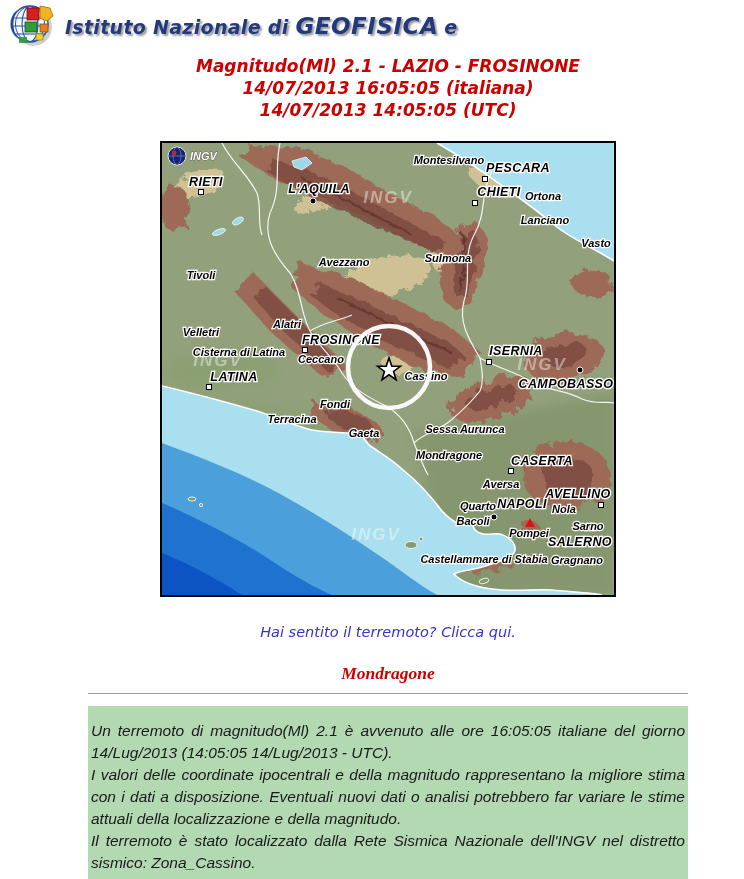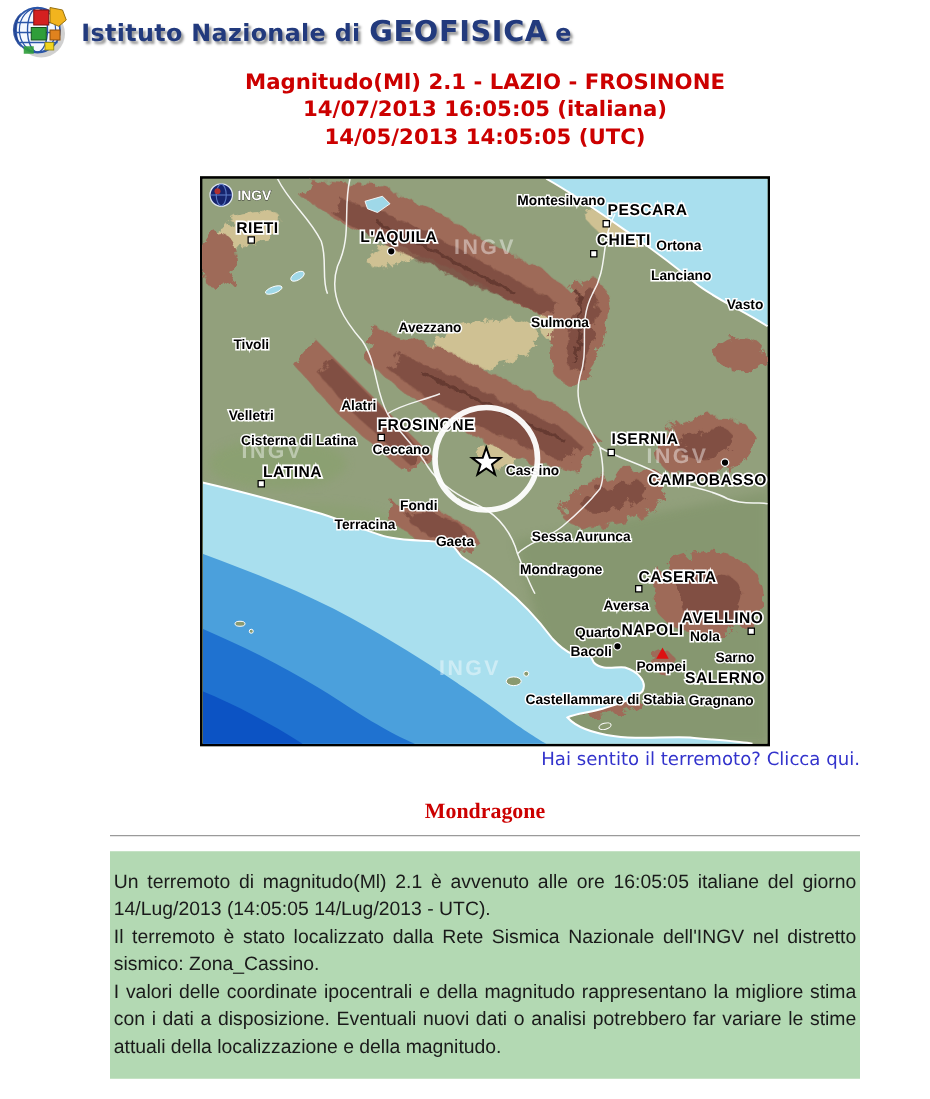--- a/index.html
+++ b/index.html
@@ -1,21 +1,21 @@
 <!DOCTYPE html>
 <html style="--title-red: #cc0000; --link-blue: #3333cc; --notice-green: #b3d9b3; --brand-navy: #223a7d;"><head>
 <meta charset="utf-8">
 <style>
   :root{
     --title-red:#cc0000; --link-blue:#3333cc; --notice-green:#b3d9b3; --brand-navy:#223a7d;
   }
   *{margin:0;padding:0;box-sizing:border-box;}
   html,body{background:#fff;}
   body{width:744px;height:879px;overflow:hidden;font-family:"DejaVu Sans",sans-serif;}
-  .page{width:744px;height:808px;position:relative;}
+  .page{width:744px;height:808px;position:relative;font-style:italic;}
   
   .site-header{display:flex;align-items:center;height:52px;padding-left:7px;overflow:hidden;white-space:nowrap;}
   .brand{display:flex;align-items:baseline;margin-left:6px;color:var(--brand-navy,#223a7d);
          text-shadow:2px 2px 2px #9a9a9a;}
   .brand-small{font-size:19px;font-weight:bold;letter-spacing:.3px;}
   .brand-big{font-size:23px;font-weight:bold;letter-spacing:.5px;margin-left:7px;}
   .brand-e{font-size:19px;font-weight:bold;margin:0 6px;}
   
   .content{width:600px;margin-left:88px;}
   .quake-title{margin-top:3px;text-align:center;color:var(--title-red,#cc0000);
@@ -25,21 +25,21 @@
   svg text{user-select:none;}
   .lbl-city{font-family:"Liberation Sans",sans-serif;font-weight:700;font-size:12.5px;fill:#000;
             stroke:#fff;stroke-width:2.6px;paint-order:stroke;text-anchor:middle;letter-spacing:.4px;}
   .lbl-town{font-family:"Liberation Sans",sans-serif;font-weight:700;font-size:11px;fill:#000;
             stroke:#fff;stroke-width:2.3px;paint-order:stroke;text-anchor:middle;}
   .wm{font-family:"Liberation Sans",sans-serif;font-weight:700;font-size:17px;fill:#fff;opacity:.42;
       letter-spacing:2px;text-anchor:middle;}
   .map-logo-text{font-family:"Liberation Sans",sans-serif;font-weight:700;font-size:11px;fill:#fff;
       stroke:#333;stroke-width:.6px;paint-order:stroke;}
   
-  .felt-link{text-align:right;}
+  .felt-link{margin-top:25px;text-align:center;}
   .felt-link a{color:var(--link-blue,#3333cc);font-size:14.5px;text-decoration:none;cursor:pointer;}
   .comunicato-heading{margin-top:22px;text-align:center;color:var(--title-red,#cc0000);
       font-family:"Liberation Serif",serif;font-weight:bold;font-size:17.5px;}
   hr.divider{border:0;border-top:1px solid #9a9a9a;margin:9px 0 12px 0;}
   .notice{background:var(--notice-green,#b3d9b3);padding:14px 3px;color:#1a1a1a;
       font-family:"Liberation Sans",sans-serif;font-size:15.5px;line-height:22px;text-align:justify;}
 </style>
 </head>
 <body>
 
@@ -67,21 +67,21 @@
       <span class="brand-big">GEOFISICA</span>
       <span class="brand-e">e</span>
     </div>
   </div>
 
   <div class="content">
 
     <div class="quake-title">
       <div>Magnitudo(Ml) 2.1 - LAZIO - FROSINONE</div>
       <div>14/07/2013 16:05:05 (italiana)</div>
-      <div>14/05/2013 14:05:05 (UTC)</div>
+      <div>14/07/2013 14:05:05 (UTC)</div>
     </div>
 
     <div class="map-wrap">
       <svg id="quake-map" width="452" height="452" viewBox="0 0 452 452">
         <defs>
           <filter id="rough" x="-25%" y="-25%" width="150%" height="150%">
             <feTurbulence type="fractalNoise" baseFrequency="0.09" numOctaves="4" seed="7" result="n"></feTurbulence>
             <feDisplacementMap in="SourceGraphic" in2="n" scale="14"></feDisplacementMap>
           </filter>
           <filter id="rough2" x="-25%" y="-25%" width="150%" height="150%">
@@ -252,18 +252,18 @@
     </div>
 
     <div class="felt-link">
       <a>Hai sentito il terremoto? Clicca qui.</a>
     </div>
 
     <div class="comunicato-heading">Mondragone</div>
     <hr class="divider">
     <div class="notice">
       <div>Un terremoto di magnitudo(Ml) 2.1 è avvenuto alle ore 16:05:05 italiane del giorno 14/Lug/2013 (14:05:05 14/Lug/2013 - UTC).</div>
+      <div>I valori delle coordinate ipocentrali e della magnitudo rappresentano la migliore stima con i dati a disposizione. Eventuali nuovi dati o analisi potrebbero far variare le stime attuali della localizzazione e della magnitudo.</div>
       <div>Il terremoto è stato localizzato dalla Rete Sismica Nazionale dell'INGV nel distretto sismico: Zona_Cassino.</div>
-      <div>I valori delle coordinate ipocentrali e della magnitudo rappresentano la migliore stima con i dati a disposizione. Eventuali nuovi dati o analisi potrebbero far variare le stime attuali della localizzazione e della magnitudo.</div>
     </div>
 
   </div>
 </div>
 
 </body></html>

